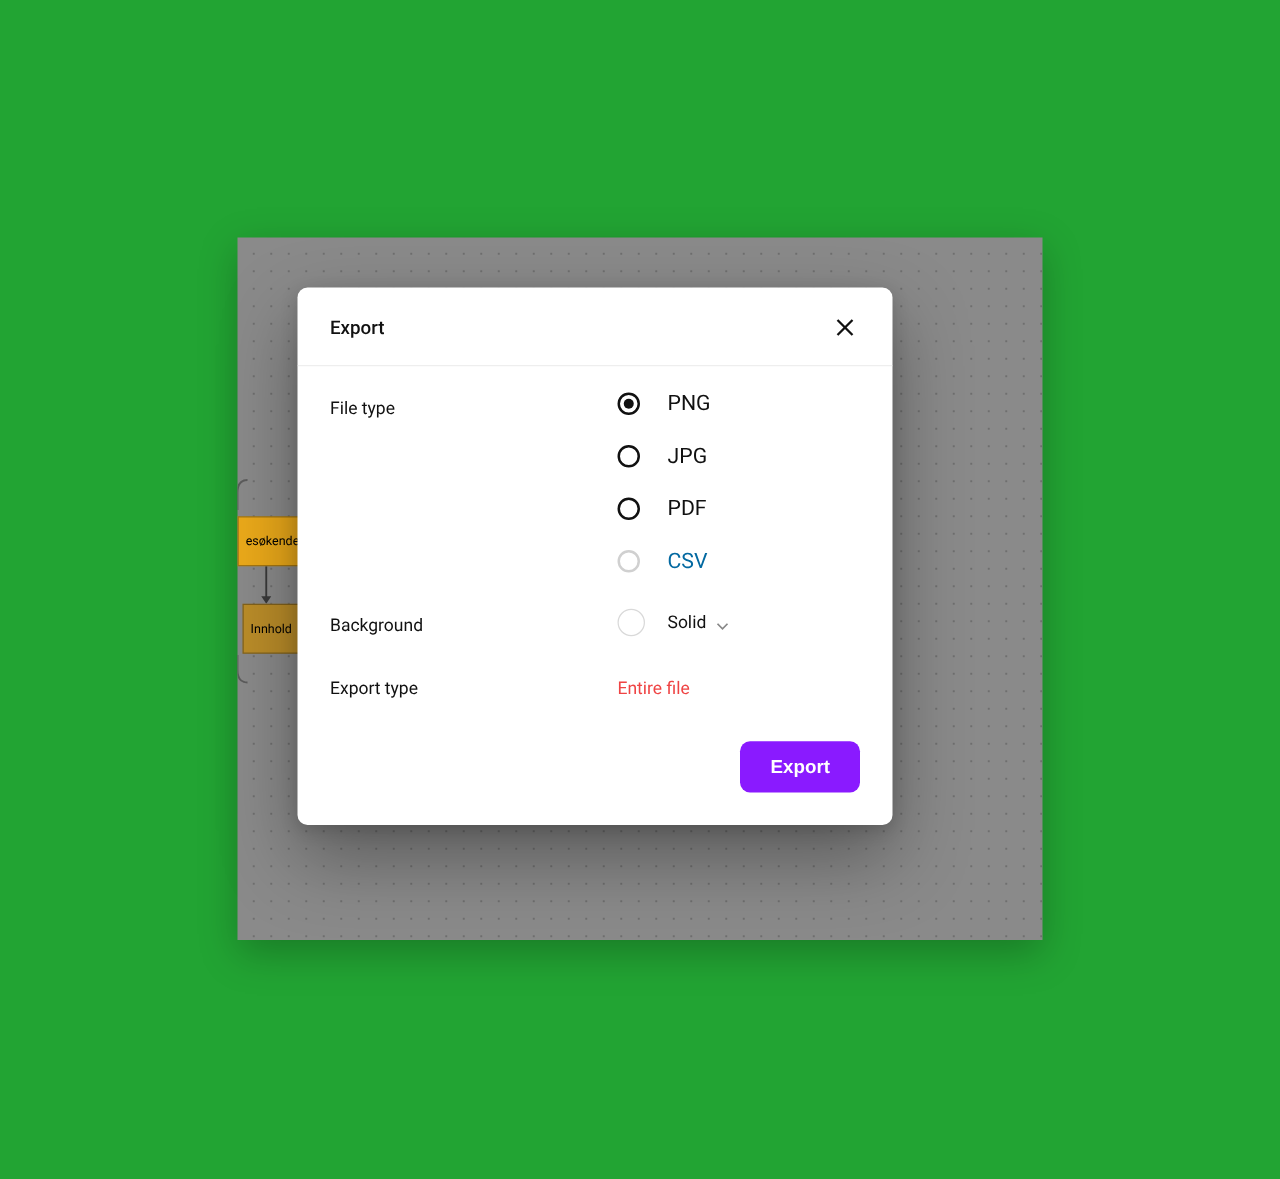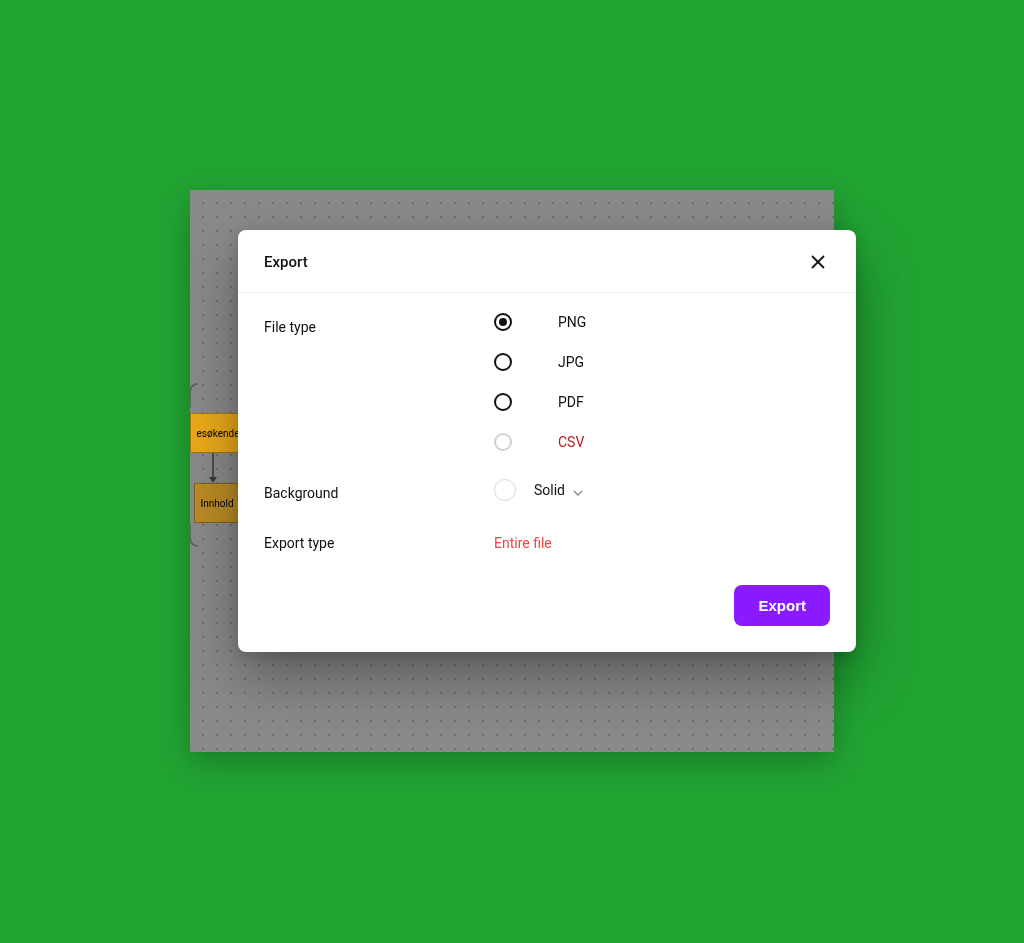--- a/index.html
+++ b/index.html
@@ -61,21 +61,21 @@
     width: 10px;
     height: 30px;
   }
   .arrow-down svg { display:block; }
 
   
   .modal {
     position: absolute;
     left: 238px;
     top: 230px;
-    width: 618px;
+    width: 476px;
     background: #fff;
     border-radius: 8px;
     box-shadow: 0 25px 60px rgba(0,0,0,.35), 0 4px 14px rgba(0,0,0,.15);
     overflow: hidden;
   }
 
   .modal-header {
     display: flex;
     align-items: center;
     justify-content: space-between;
@@ -114,40 +114,40 @@
     flex-direction: column;
     gap: 22px;
   }
   .radio-item {
     display: flex;
     align-items: center;
     gap: 22px;
     cursor: pointer;
   }
   .radio-item.disabled {
-    color: #b91c1c;
+    color: #0369a1;
     cursor: default;
   }
   .radio-outer {
     width: 18px; height: 18px;
     border: 2px solid #111;
     border-radius: 50%;
     display: flex; align-items: center; justify-content: center;
     flex-shrink: 0;
   }
   .radio-item.disabled .radio-outer {
     border-color: #d0d0d0;
   }
   .radio-inner {
     width: 8px; height: 8px; border-radius: 50%;
     background: #111;
     display: none;
   }
   .radio-item.selected .radio-inner { display: block; }
-  .radio-label { font-size: 14px; margin-left: 24px; }
+  .radio-label { font-size: 17px; }
 
   .bg-row {
     display: flex;
     align-items: center;
     gap: 18px;
   }
   .color-swatch {
     width: 22px; height: 22px;
     border-radius: 50%;
     border: 1px solid #d9d9d9;

